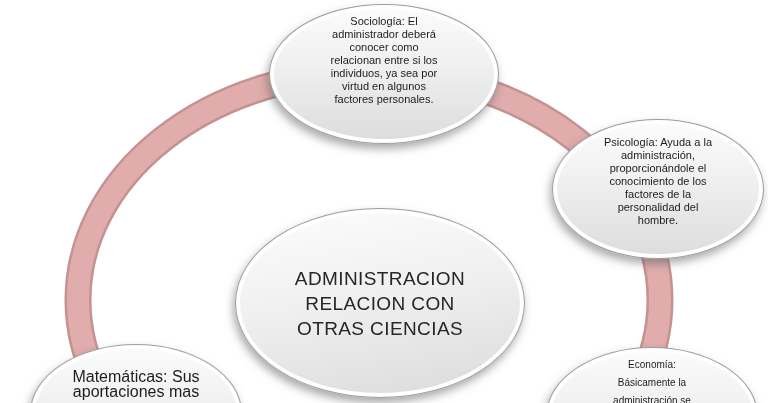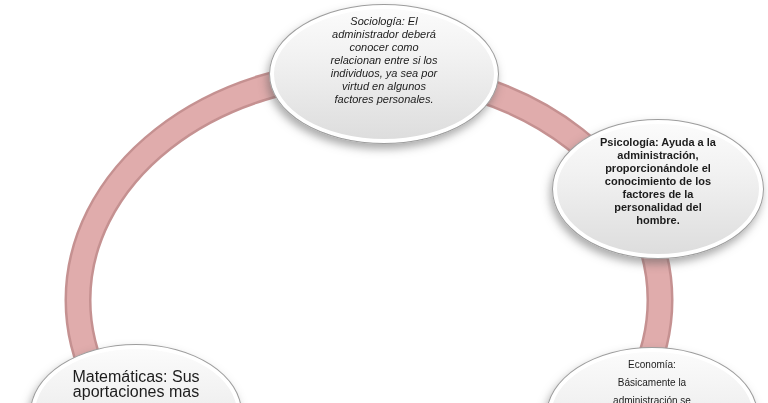--- a/index.html
+++ b/index.html
@@ -34,23 +34,23 @@
     text-align: center;
     color: #1c1c1c;
   }
   .node-text {
     white-space: pre-line;
     font-size: 11px;
     line-height: 13px;
     width: 100%;
   }
   
-  .sociologia   { left: 269px; top: 4px;   width: 228px; height: 138px; font-style: italic; }
+  .sociologia   { left: 269px; top: 4px;   width: 228px; height: 138px; }
   .sociologia .node-text { transform: translateY(-14px); }
-  .psicologia   { left: 552px; top: 119px; width: 210px; height: 138px; font-weight: bold; }
+  .psicologia   { left: 552px; top: 119px; width: 210px; height: 138px; }
   .psicologia .node-text { transform: translateY(-8px); }
   .contabilidad { left: 14px;  top: 115px; width: 204px; height: 122px; }
   .contabilidad .node-text { transform: translateY(-2px); }
   .matematicas  { left: 30px;  top: 344px; width: 210px; height: 136px; align-items: flex-start; }
   .matematicas .node-text { padding-top: 24px; font-size: 16px; line-height: 15px; }
   .economia     { left: 546px; top: 347px; width: 210px; height: 136px; align-items: flex-start; }
   .economia .node-text { padding-top: 8px; font-size: 10px; line-height: 18px; }
   
   .central {
     left: 235px; top: 208px; width: 288px; height: 188px;
@@ -98,14 +98,19 @@
 Básicamente la
 administración se</div>
   </div>
 
   <div class="bubble matematicas">
     <div class="node-text">Matemáticas: Sus
 aportaciones mas</div>
   </div>
 
 
+  <div class="bubble central">
+    <div class="node-text">ADMINISTRACION
+RELACION CON
+OTRAS CIENCIAS</div>
+  </div>
 
 </div>
 
 </body></html>

